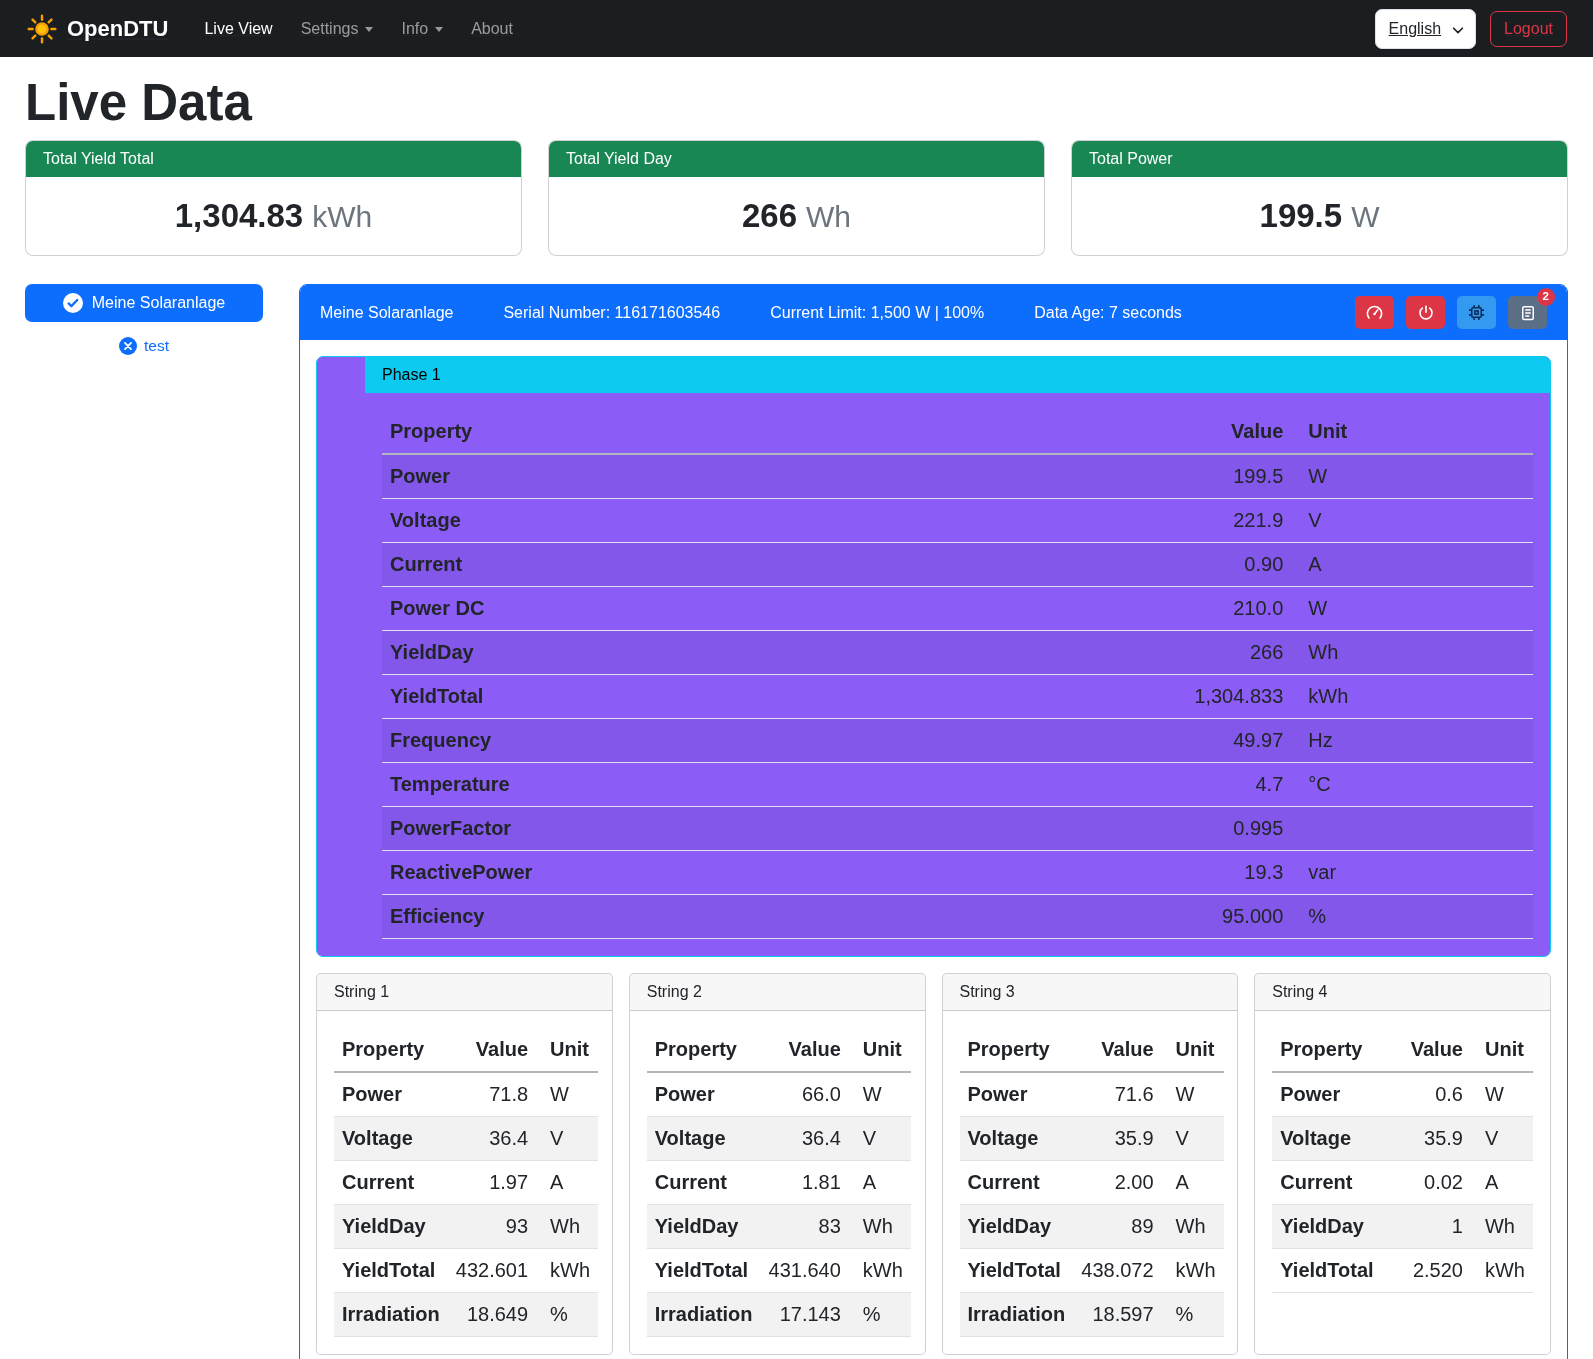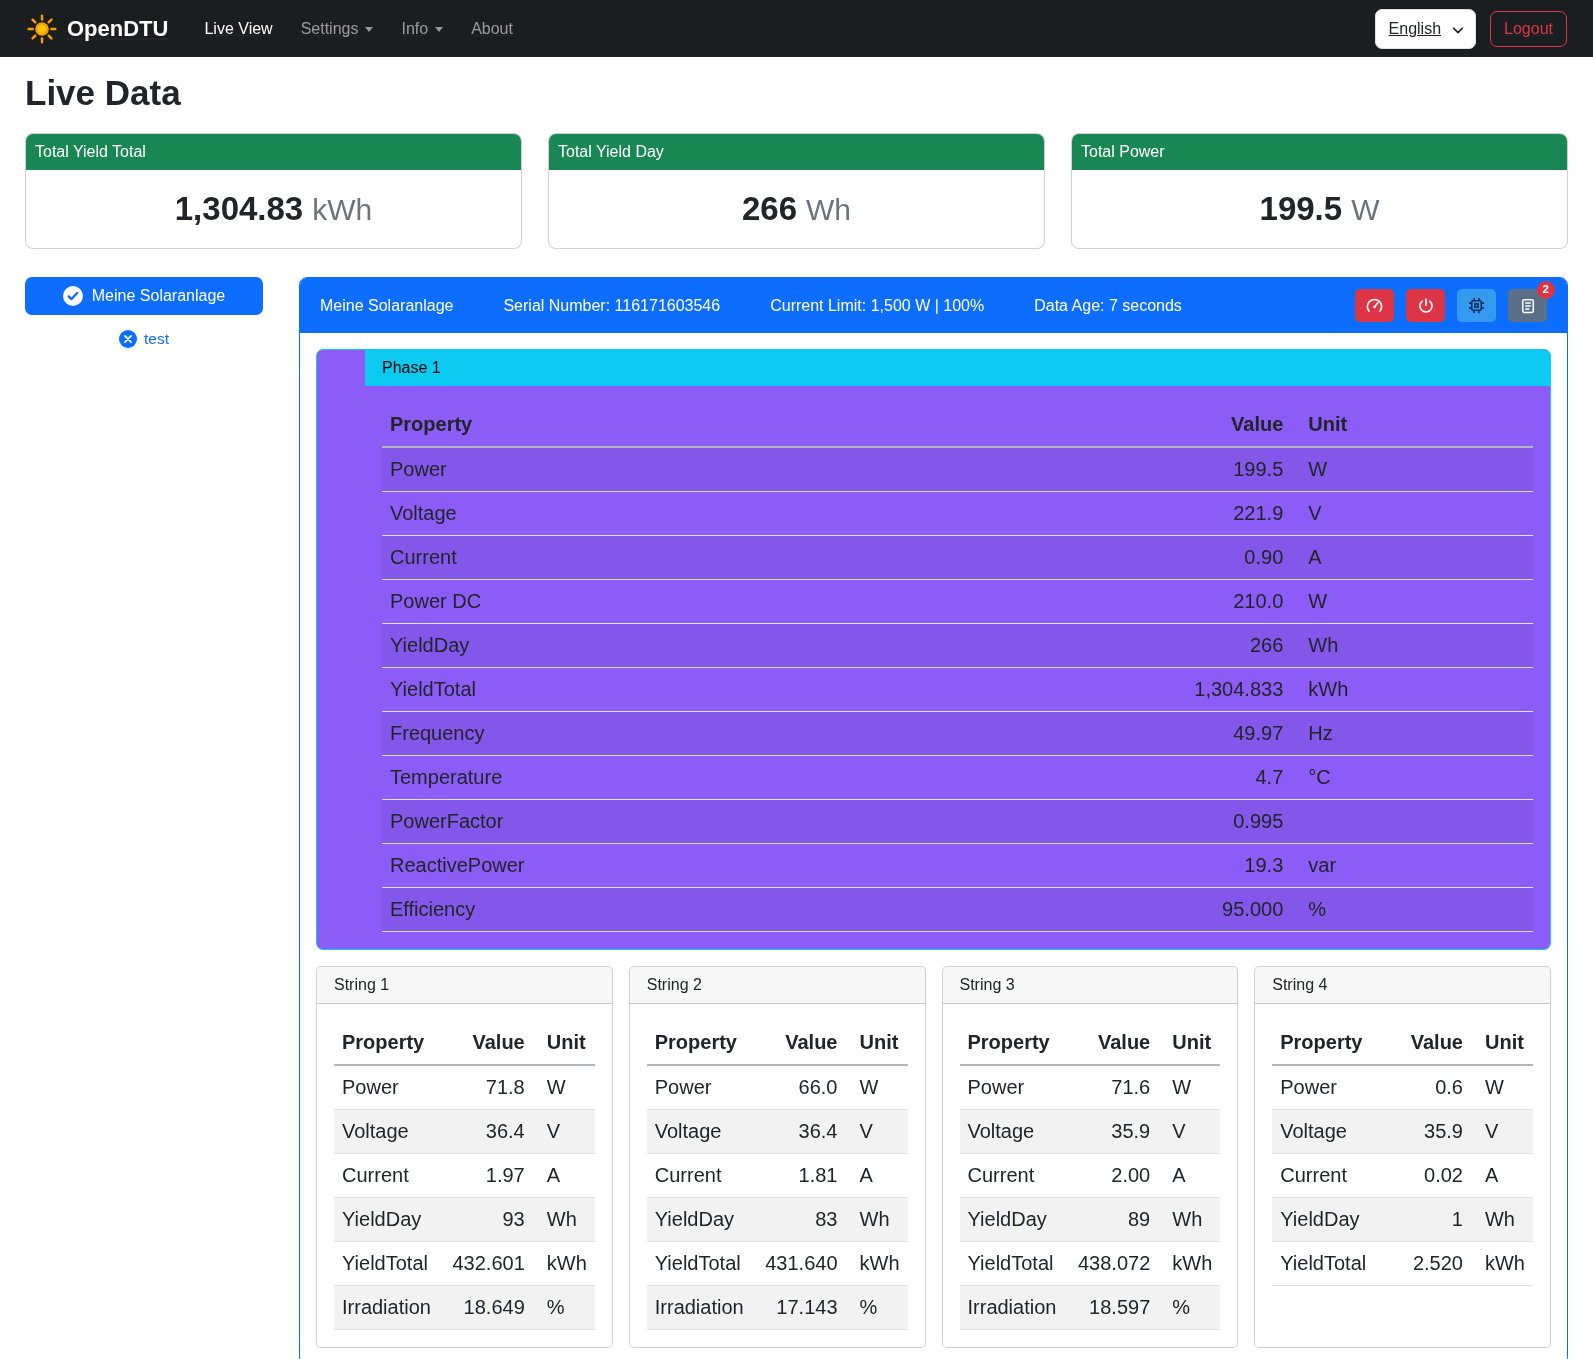--- a/index.html
+++ b/index.html
@@ -11,25 +11,25 @@
   .brand { display:flex; align-items:center; gap:9px; color:#fff; font-size:22px; font-weight:700; margin-right:22px; cursor:pointer; }
   .nav-link { color:rgba(255,255,255,.55); font-size:16px; padding:8px 14px; cursor:pointer; display:flex; align-items:center; gap:7px; }
   .nav-link.active { color:#fff; }
   .caret { width:0; height:0; border-left:4.5px solid transparent; border-right:4.5px solid transparent; border-top:5px solid rgba(255,255,255,.55); display:inline-block; margin-top:2px; }
   .nav-right { margin-left:auto; display:flex; gap:14px; align-items:center; }
   .lang-select { background:#fff; border:1px solid #dee2e6; border-radius:7px; height:40px; padding:0 34px 0 13px; display:flex; align-items:center; font-size:16px; position:relative; cursor:pointer; color:#212529; }
   .lang-select .chev { position:absolute; right:10px; top:13px; }
   .logout-btn { background:transparent; border:1px solid #dc3545; color:#dc3545; border-radius:7px; padding:8px 13px; font-size:16px; cursor:pointer; font-family:inherit; }
 
   
-  .page-title { font-size:35px; font-weight:700; margin:16px 0 20px; padding:0 25px; }
+  .page-title { font-size:51px; font-weight:700; margin:16px 0 8px; padding:0 25px; }
 
   .cards-row { display:flex; gap:26px; padding:0 25px; }
   .sum-card { flex:1; border:1px solid rgba(0,0,0,.18); border-radius:8px; overflow:hidden; background:#fff; }
-  .sum-card-header { background:#198754; color:#fff; padding:9px 9px; font-size:16px; }
+  .sum-card-header { background:#198754; color:#fff; padding:9px 17px; font-size:16px; }
   .sum-card-body { padding:21px 16px; text-align:center; font-size:33px; line-height:1.1; }
   .sum-value { font-weight:700; }
   .sum-unit { color:#6c757d; margin-left:9px; font-size:30px; }
 
   .content-row { display:flex; gap:36px; padding:28px 25px 26px; align-items:flex-start; }
   .sidebar { flex:0 0 238px; }
   .inv-btn { width:100%; background:#0d6efd; color:#fff; border:none; border-radius:7px; padding:9px 10px; font-size:16px; display:flex; align-items:center; justify-content:center; gap:9px; cursor:pointer; font-family:inherit; }
   .inv-sub { margin-top:15px; display:flex; align-items:flex-end; justify-content:center; gap:7px; color:#0d6efd; font-size:15.5px; cursor:pointer; }
 
   .panel { flex:1; border:1px solid #0d6efd; border-radius:8px; overflow:hidden; background:#fff; }
@@ -44,21 +44,21 @@
 
   .panel-body { padding:16px; }
 
   .phase-card { border:1px solid #0dcaf0; border-radius:7px; overflow:hidden; margin-bottom:16px; background:#8b5cf6;padding-left:48px; }
   .phase-header { background:#0dcaf0; color:#000; padding:9px 17px; font-size:16px; }
   .phase-body { padding:17px; }
 
   table { width:100%; border-collapse:collapse; font-size:20px; }
   th, td { padding:10px 8px; border-bottom:1px solid #dee2e6; text-align:left; vertical-align:middle; }
   thead th { border-bottom:2px solid #b1b7bc; font-weight:700; }
-  td.prop { font-weight:400; }
+  td.prop { font-weight:700; }
   th.val, td.val { text-align:right; }
   .phase-table th.prop { width:64%; }
   .phase-table th.val  { width:15%; }
   .phase-table th.unit { width:21%; }
   .phase-table td.unit, .phase-table th.unit { padding-left:17px; }
   .phase-table tbody tr:nth-child(odd) { background:rgba(0,0,0,.05); }
 
   .strings-row { display:flex; gap:16px; align-items:stretch; }
   .string-card { flex:1; border:1px solid rgba(0,0,0,.18); border-radius:5px; overflow:hidden; background:#fff; display:flex; flex-direction:column; }
   .string-header { background:rgba(0,0,0,.03); border-bottom:1px solid rgba(0,0,0,.18); padding:9px 17px; font-size:16px; }

